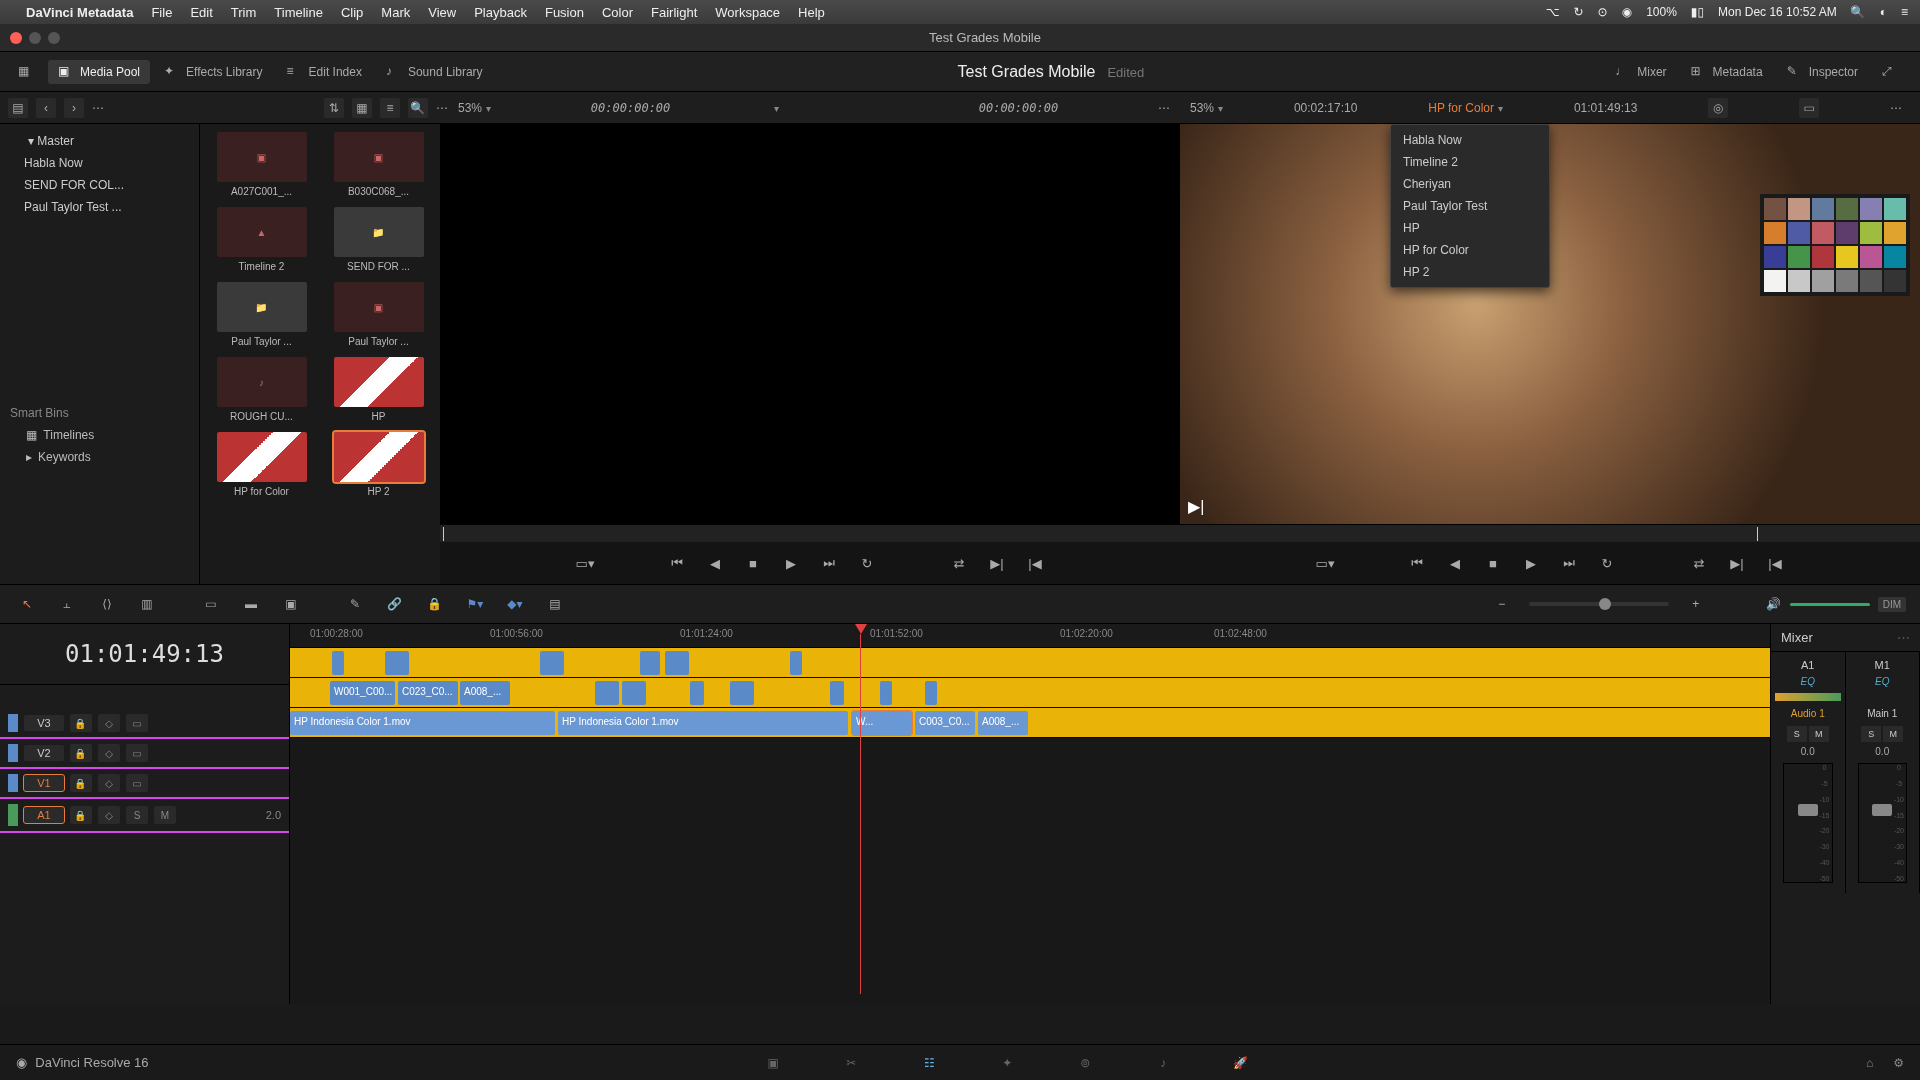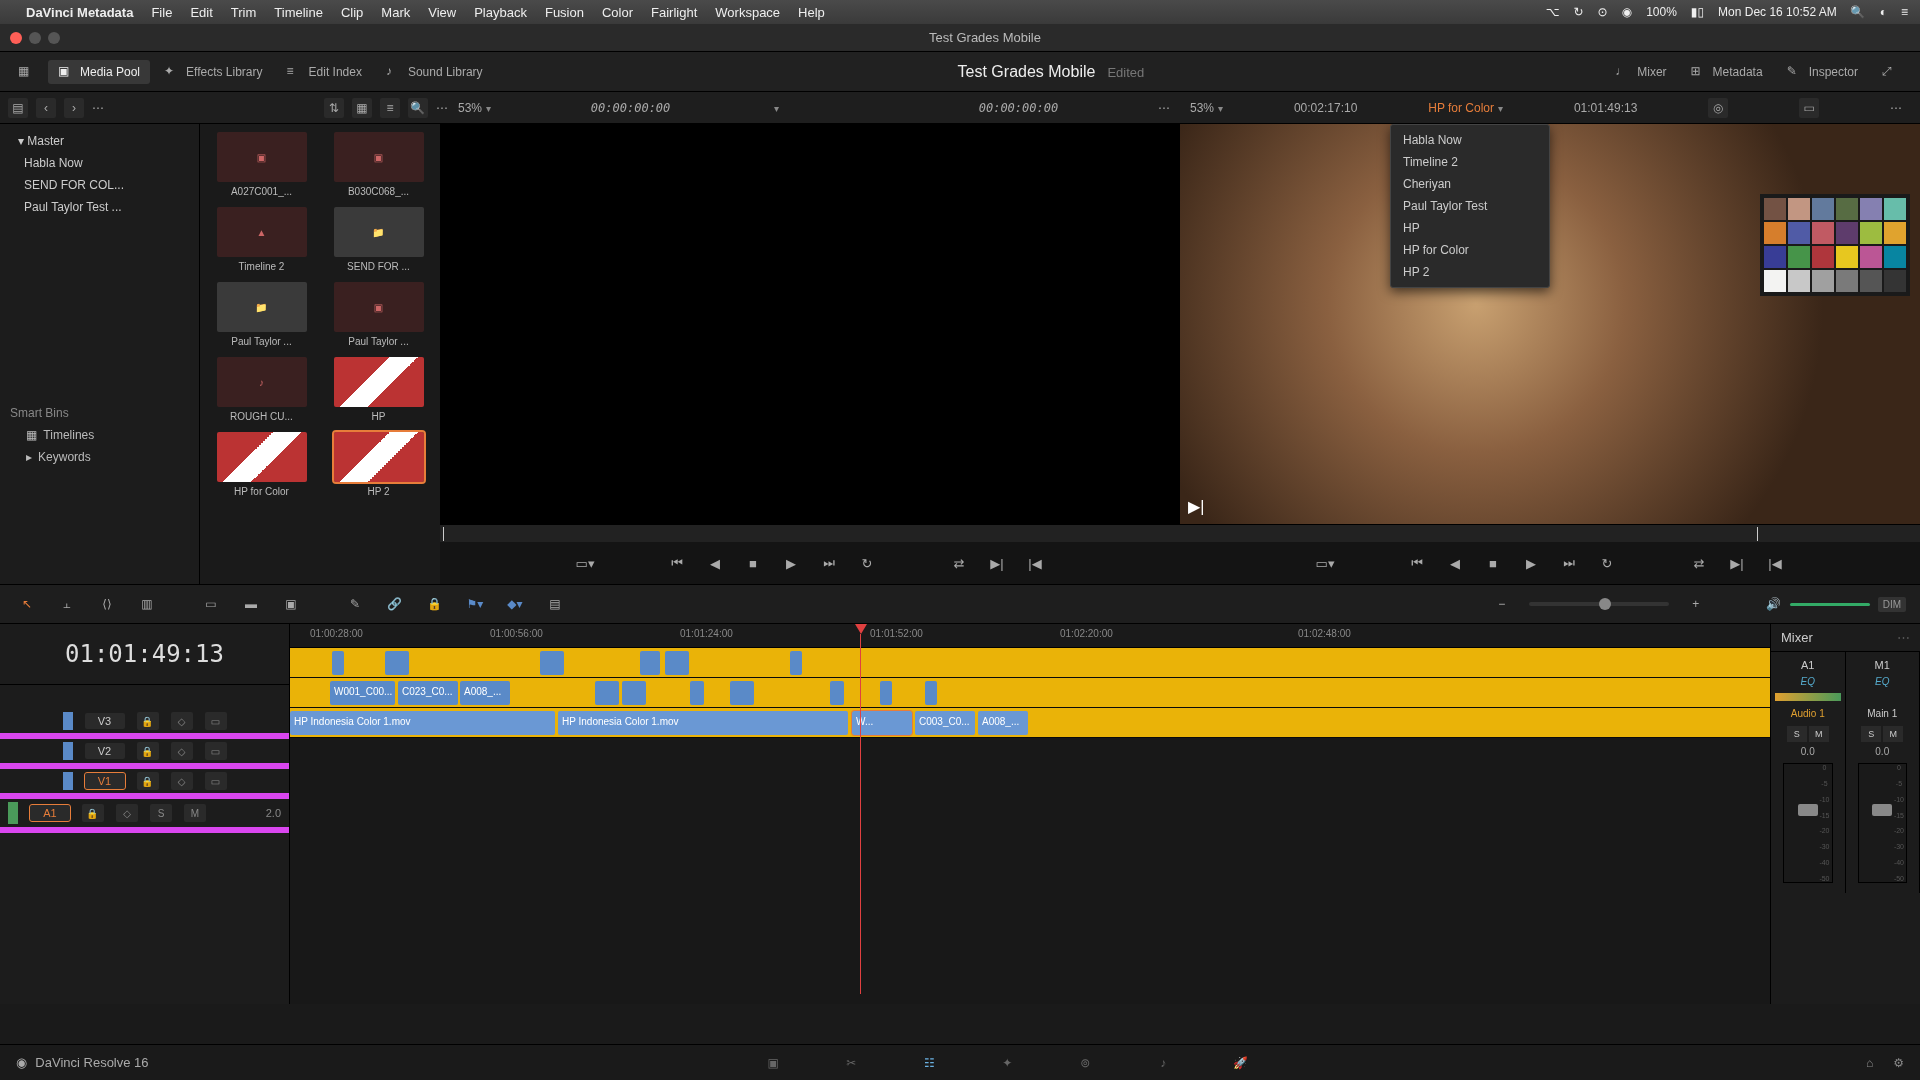--- a/index.html
+++ b/index.html
@@ -42,21 +42,21 @@
 .secondary-bar .chev::after { content:"▾"; margin-left:4px; color:#888; font-size:10px; }
 .sb-icon { width:20px; height:20px; display:inline-flex; align-items:center; justify-content:center; background:#2a2a2a; border-radius:2px; }
 .sb-dots::before { content:"⋯"; }
 
 
 .main-area { display: flex; height: 460px; background: #181818; }
 
 
 .mp-sidebar { width: 200px; background: #1c1c1c; border-right: 1px solid #000; padding: 6px 0; }
 .mp-sidebar .folder { padding: 4px 14px 4px 24px; color: #ccc; font-size: 12px; }
-.mp-sidebar .folder.master { padding-left: 18px; font-weight:500; }
+.mp-sidebar .folder.master { padding-left: 28px; font-weight:500; }
 .mp-sidebar .folder.master::before { content: "▾ "; }
 .mp-sidebar .section-hdr { padding: 8px 10px 4px; color: #888; font-size: 12px; margin-top: 180px; }
 .mp-sidebar .sb-row { padding: 4px 14px 4px 26px; color:#bbb; display:flex; align-items:center; gap:6px; }
 
 
 .mp-grid { width: 240px; background: #1a1a1a; padding: 8px; display: grid; grid-template-columns: 1fr 1fr; gap: 10px; align-content: start; overflow-y:auto; }
 .mp-thumb { display:flex; flex-direction:column; align-items:center; }
 .mp-thumb .thumb { width: 90px; height: 50px; background: #3a2020; border-radius: 2px; display:flex; align-items:center; justify-content:center; font-size:10px; color:#c66; }
 .mp-thumb .thumb.folder { background:#3a3a3a; }
 .mp-thumb .thumb.flag { background: linear-gradient(135deg, #b33 40%, #fff 40% 60%, #b33 60%); }
@@ -90,21 +90,21 @@
 .edit-toolbar .zoom-slider::after { content:""; position:absolute; left:50%; top:-4px; width:12px; height:12px; background:#888; border-radius:50%; }
 .edit-toolbar .vol { display:flex; align-items:center; gap:8px; }
 .edit-toolbar .vol-slider { width:80px; height:3px; background:#3a6; border-radius:2px; }
 .edit-toolbar .dim { font-size:10px; padding:2px 5px; background:#333; border-radius:2px; color:#999; }
 
 
 .timeline-area { display: flex; height: 380px; background: #181818; }
 .tl-header-panel { width: 290px; background: #1c1c1c; border-right: 1px solid #000; }
 .tl-tc-display { padding: 16px 0; text-align:center; font-family:"Menlo",monospace; font-size: 24px; color:#ddd; border-bottom: 1px solid #000; }
 .tl-track-headers { }
-.tl-track-row { height: 30px; display:flex; align-items:center; padding: 0 8px; gap:12px; border-bottom:6px solid #d946ef;justify-content:center; }
+.tl-track-row { height: 30px; display:flex; align-items:center; padding: 0 8px; gap:6px; border-bottom:2px solid #d946ef; }
 .tl-track-row .name { width: 40px; text-align:center; font-size:11px; background:#2a2a2a; padding:2px 4px; border-radius:2px; }
 .tl-track-row .name.sel { outline:1px solid #e77d3a; color:#e77d3a; }
 .tl-track-row .tbox { width:22px; height:18px; background:#2a2a2a; border-radius:2px; display:flex; align-items:center; justify-content:center; font-size:10px; color:#888; }
 .tl-track-row.audio { height: 34px; }
 .tl-track-row .num { margin-left:auto; font-size:11px; color:#888; }
 
 .tl-tracks { flex: 1; position: relative; overflow:hidden; }
 .tl-ruler { height: 24px; background:#1a1a1a; border-bottom:1px solid #000; position:relative; }
 .tl-ruler .tick { position:absolute; top:4px; font-size:10px; color:#888; }
 .tl-playhead-marker { position:absolute; top:0; left: 565px; width:0; height:0; border-left:6px solid transparent; border-right:6px solid transparent; border-top:10px solid #e04040; z-index:5; }
@@ -468,21 +468,21 @@
     </div>
   </div>
 
   <div class="tl-tracks">
     <div class="tl-ruler">
       <span class="tick" style="left:20px">01:00:28:00</span>
       <span class="tick" style="left:200px">01:00:56:00</span>
       <span class="tick" style="left:390px">01:01:24:00</span>
       <span class="tick" style="left:580px">01:01:52:00</span>
       <span class="tick" style="left:770px">01:02:20:00</span>
-      <span class="tick" style="left:1008px">01:02:48:00</span>
+      <span class="tick" style="left:924px">01:02:48:00</span>
     </div>
     <div class="tl-playhead-marker"></div>
     <div class="tl-playhead-line"></div>
     <div class="tl-body">
       <div class="tl-v-row">
         <div class="tl-clip" style="left:42px;width:12px"></div>
         <div class="tl-clip" style="left:95px;width:24px"></div>
         <div class="tl-clip" style="left:250px;width:24px"></div>
         <div class="tl-clip" style="left:350px;width:20px"></div>
         <div class="tl-clip" style="left:375px;width:24px"></div>

